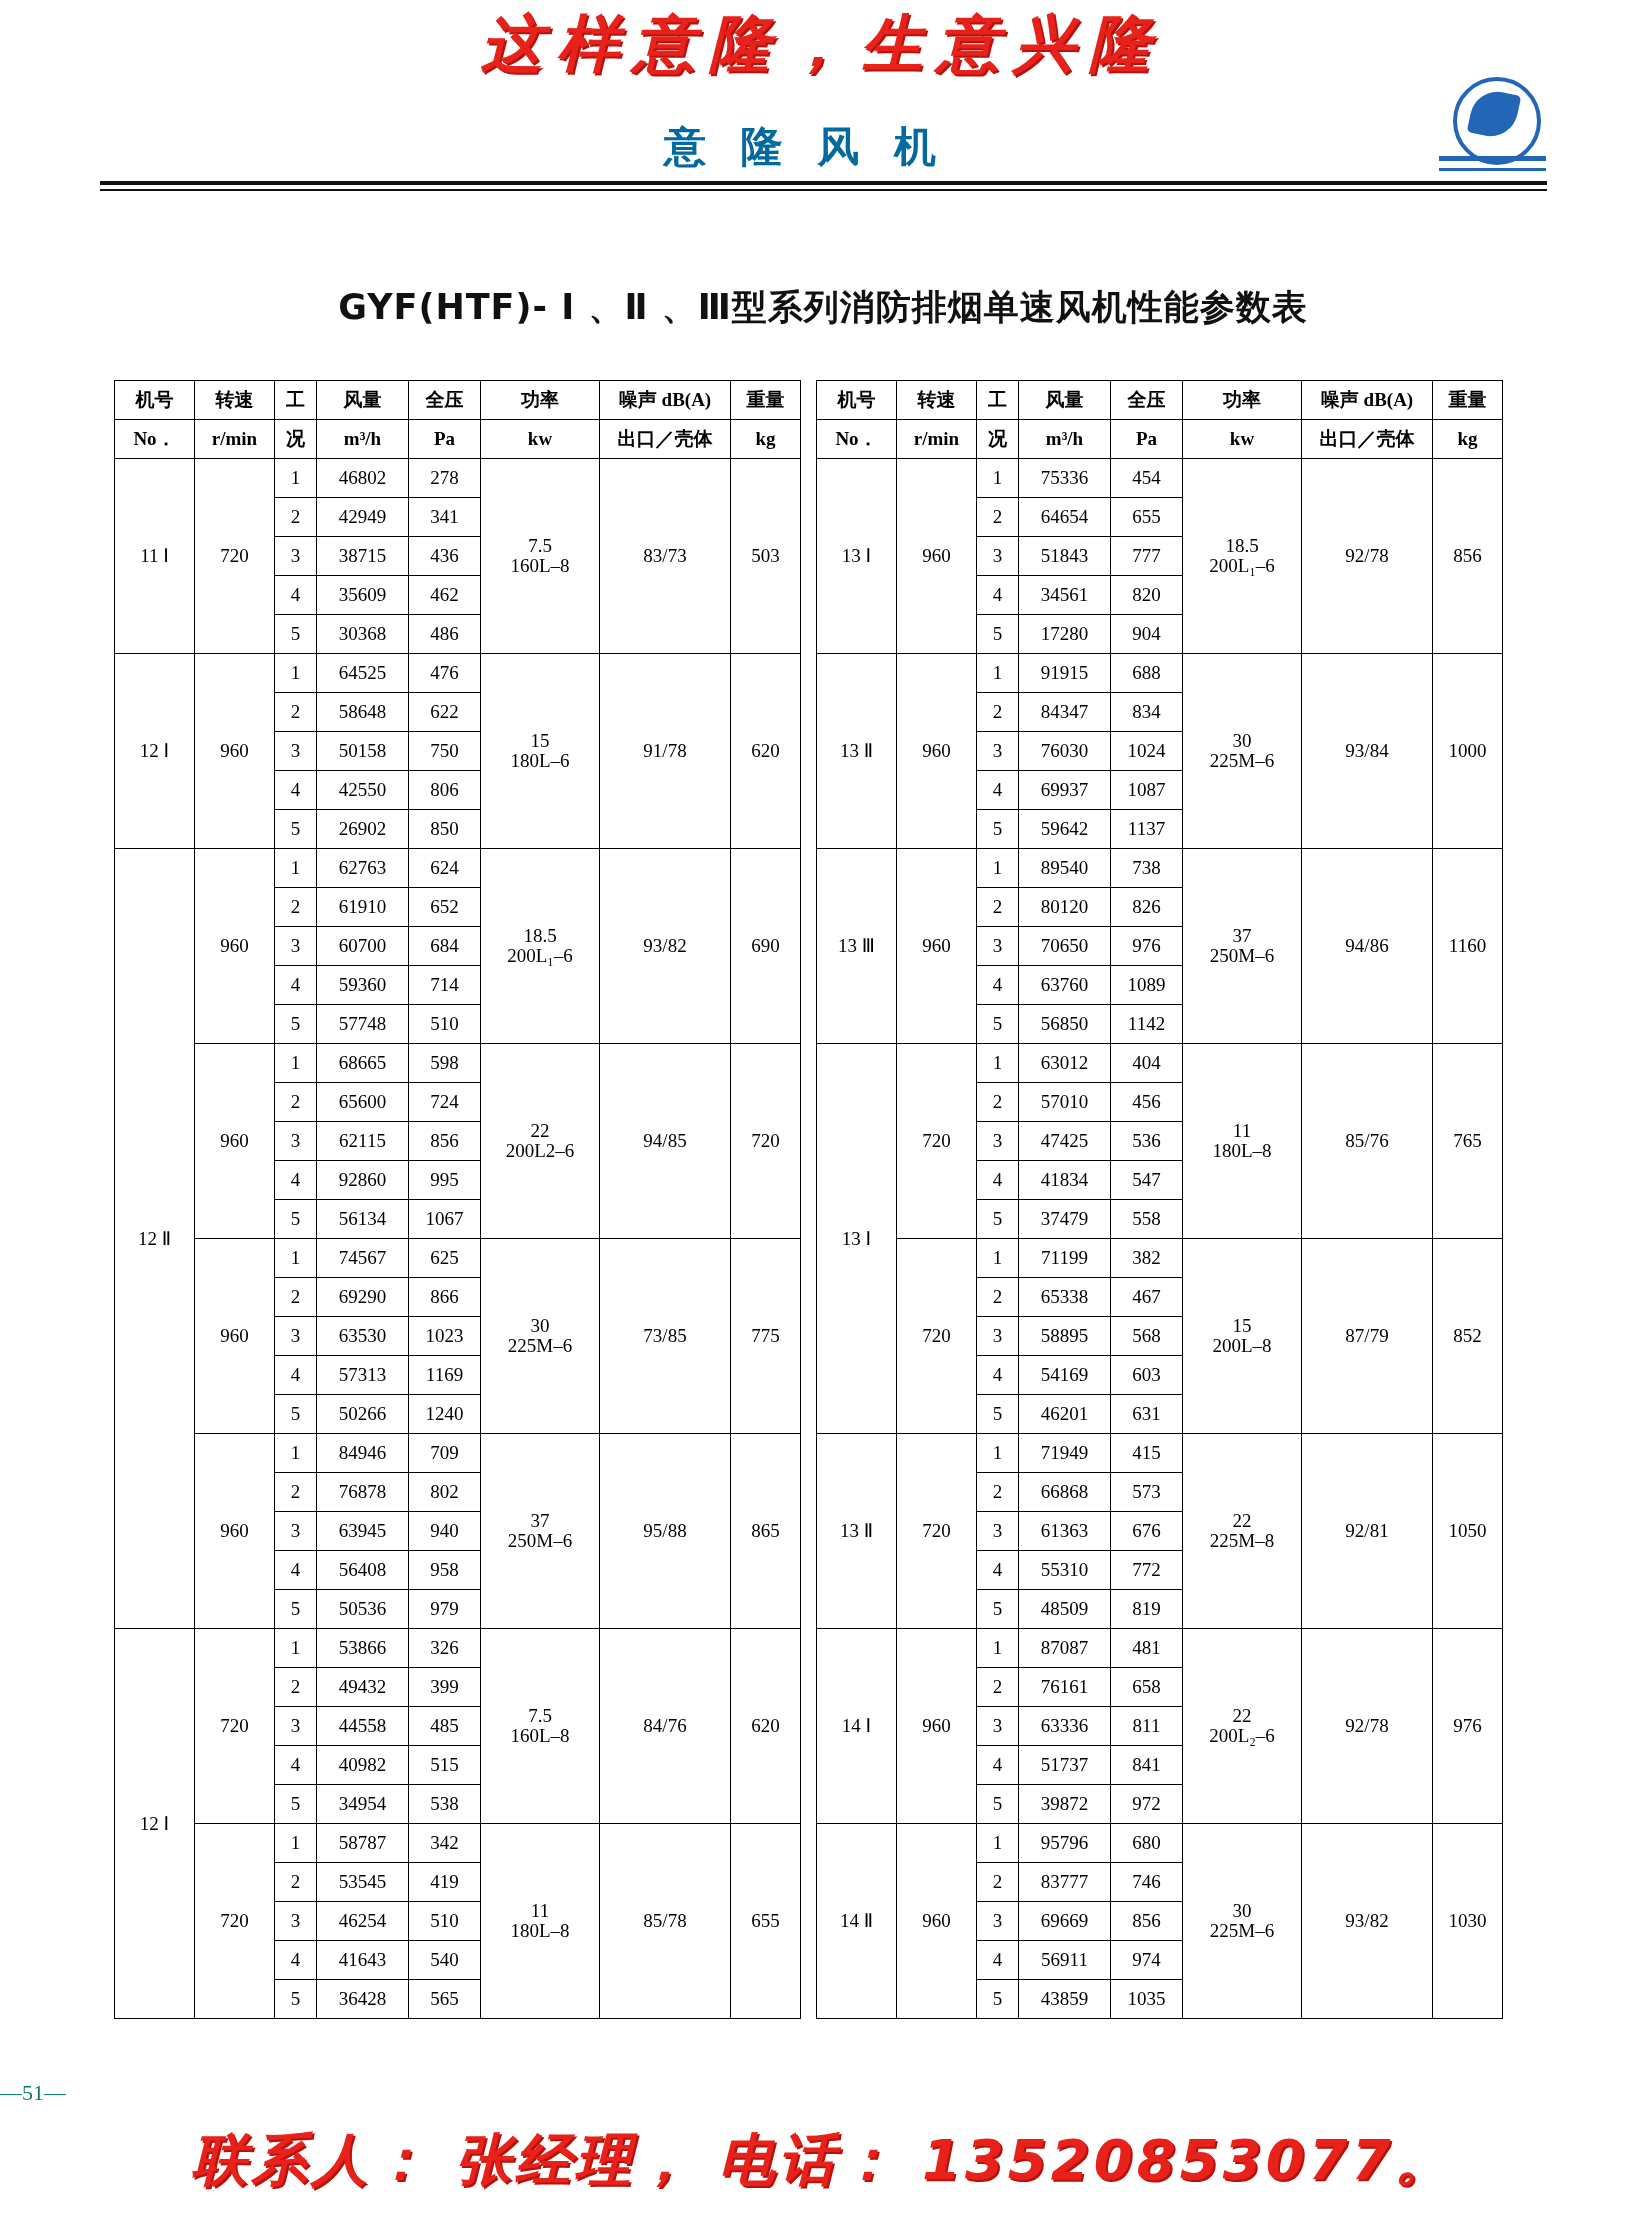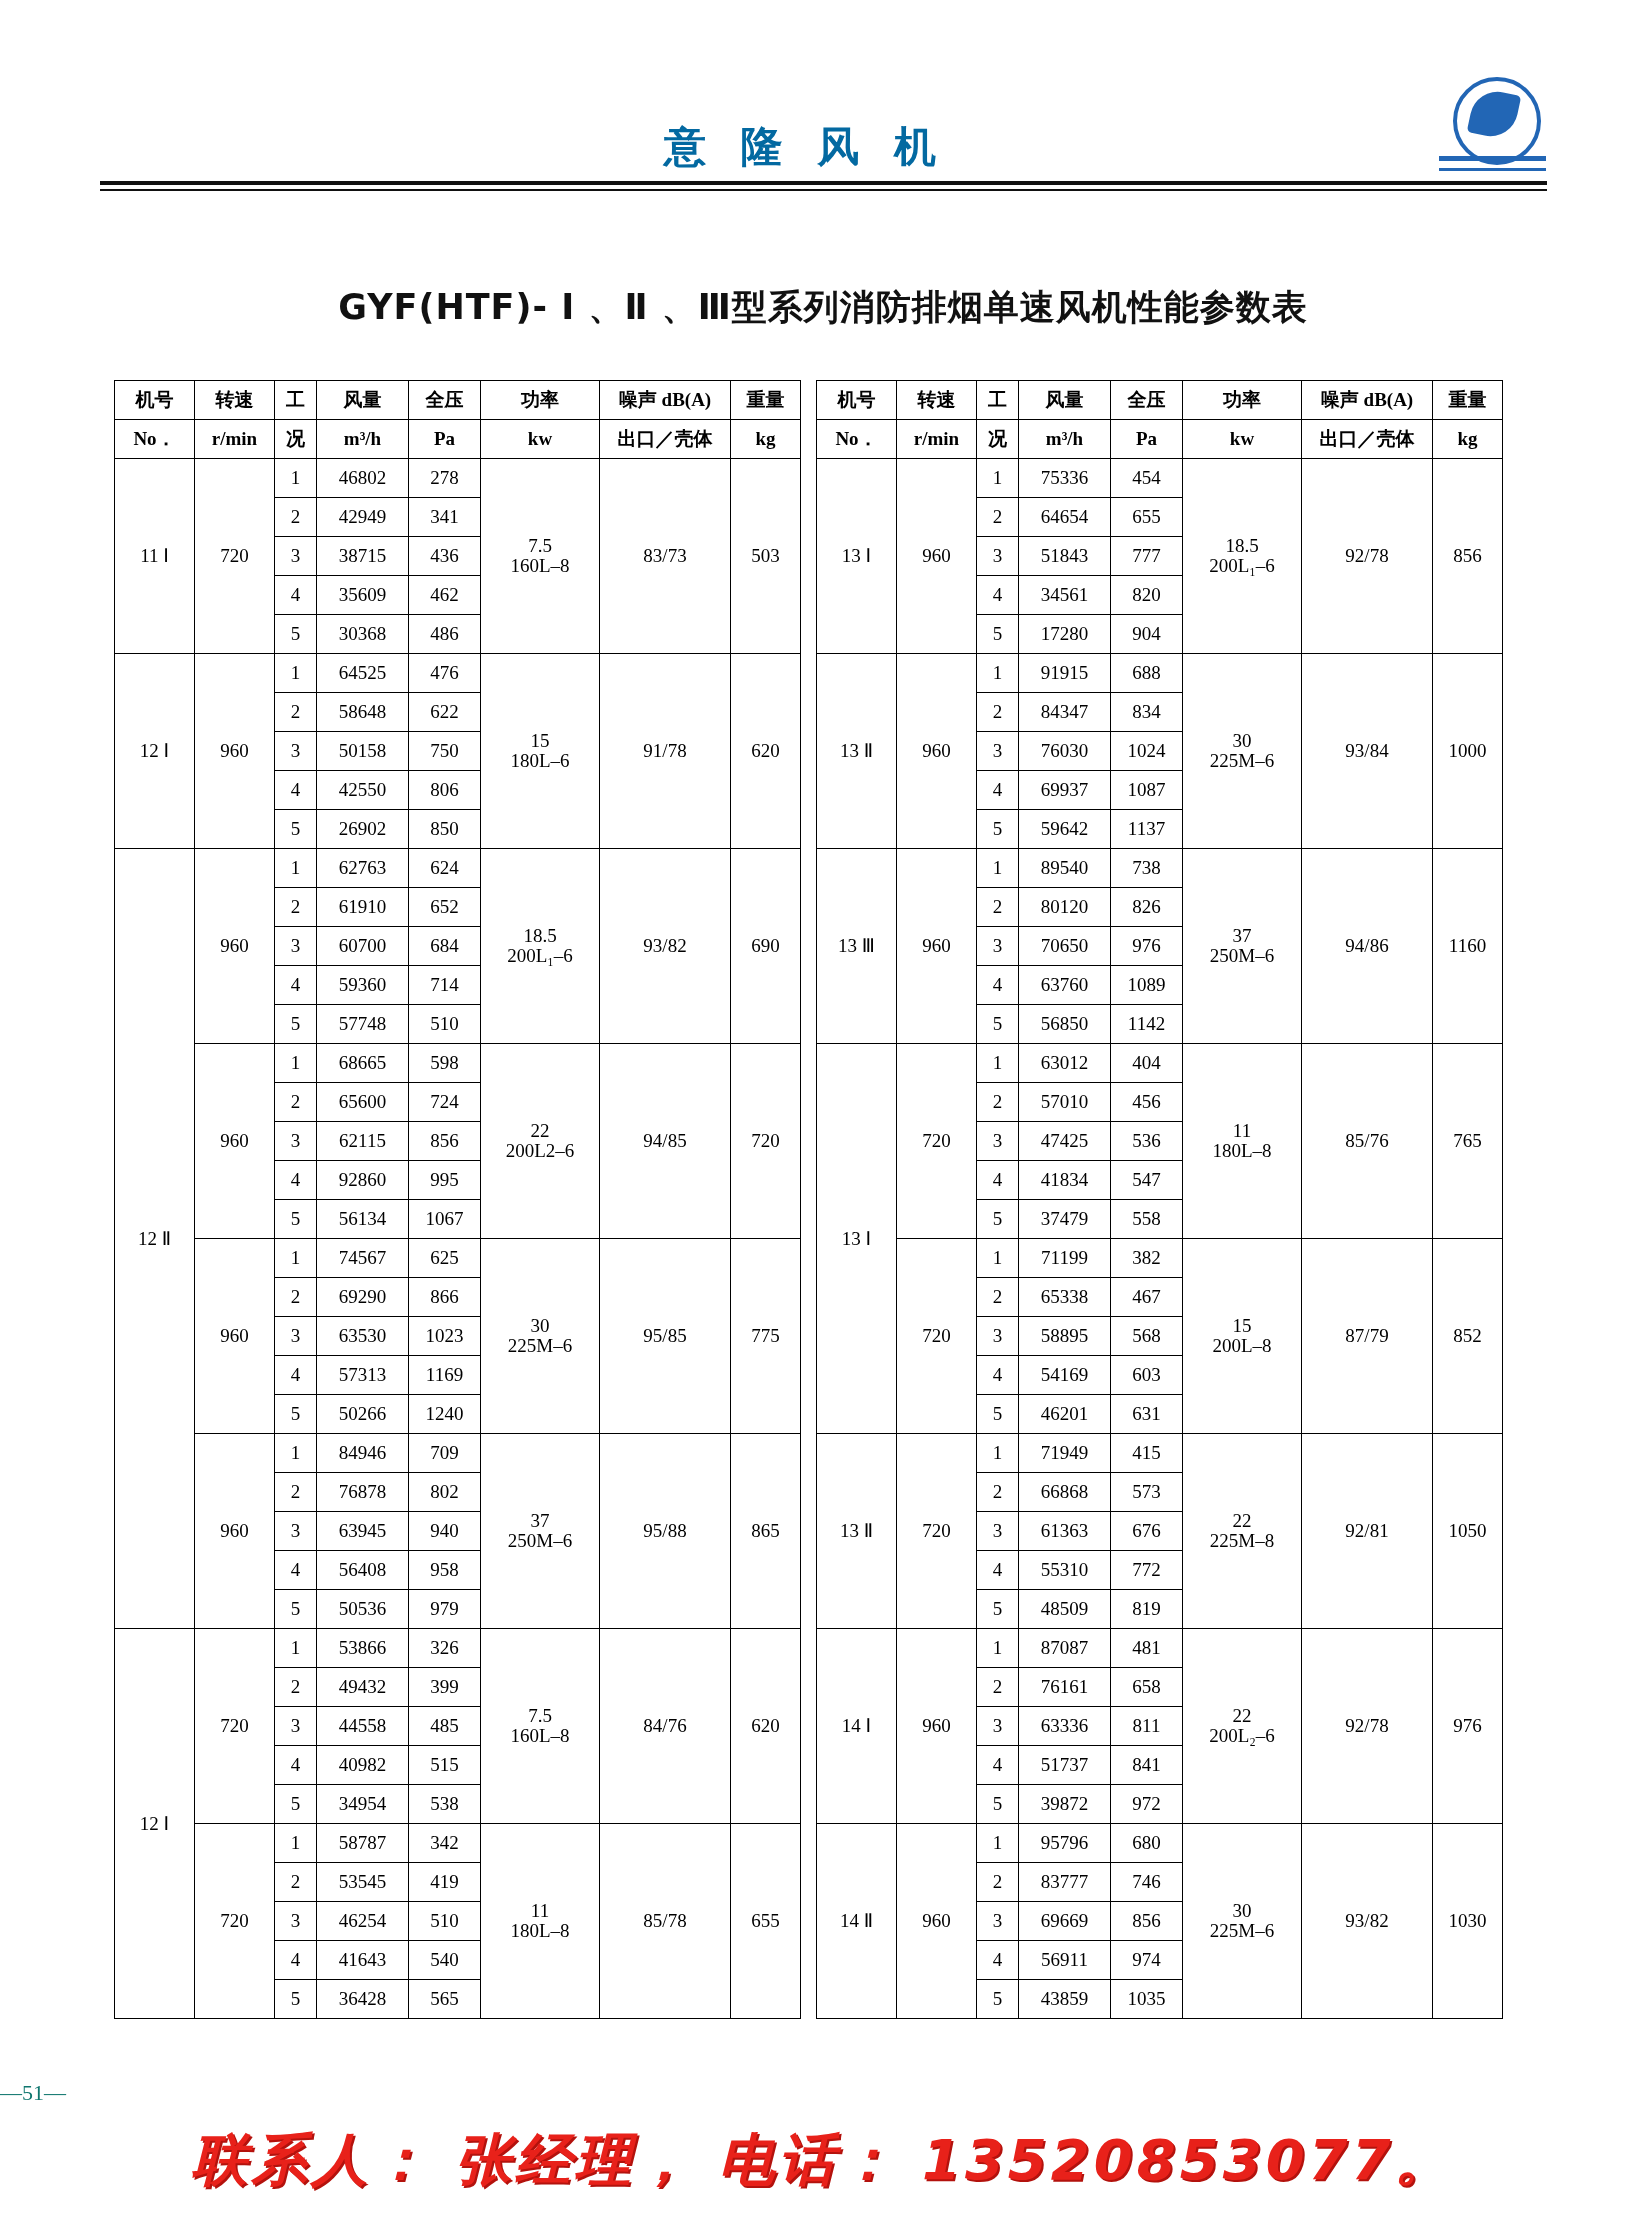--- a/index.html
+++ b/index.html
@@ -124,20 +124,21 @@
     letter-spacing:4px;
     white-space:nowrap;
     text-shadow:2px 2px 0 #b3120d;
     margin-top:14px;
   }
 </style>
 </head>
 <body>
 
 <div class="header">
+  <div class="slogan">这样意隆，生意兴隆</div>
   <div class="brand">意 隆 风 机</div>
   <div class="logo">
     <div class="circle"></div>
     <div class="bar1"></div>
     <div class="bar2"></div>
   </div>
   <div class="rule-wrap">
     <div class="rule-thick"></div>
     <div class="rule-thin"></div>
   </div>
@@ -313,21 +314,21 @@
         </tr>
         <tr>
           <td rowspan="5">960</td>
           <td>1</td>
           <td>74567</td>
           <td>625</td>
           <td rowspan="5">
             <div class="pow-top">30</div>
             <div class="pow-bot">225M–6</div>
           </td>
-          <td rowspan="5">95/85</td>
+          <td rowspan="5">73/85</td>
           <td rowspan="5">775</td>
         </tr>
         <tr>
           <td>2</td>
           <td>69290</td>
           <td>866</td>
         </tr>
         <tr>
           <td>3</td>
           <td>63530</td>

